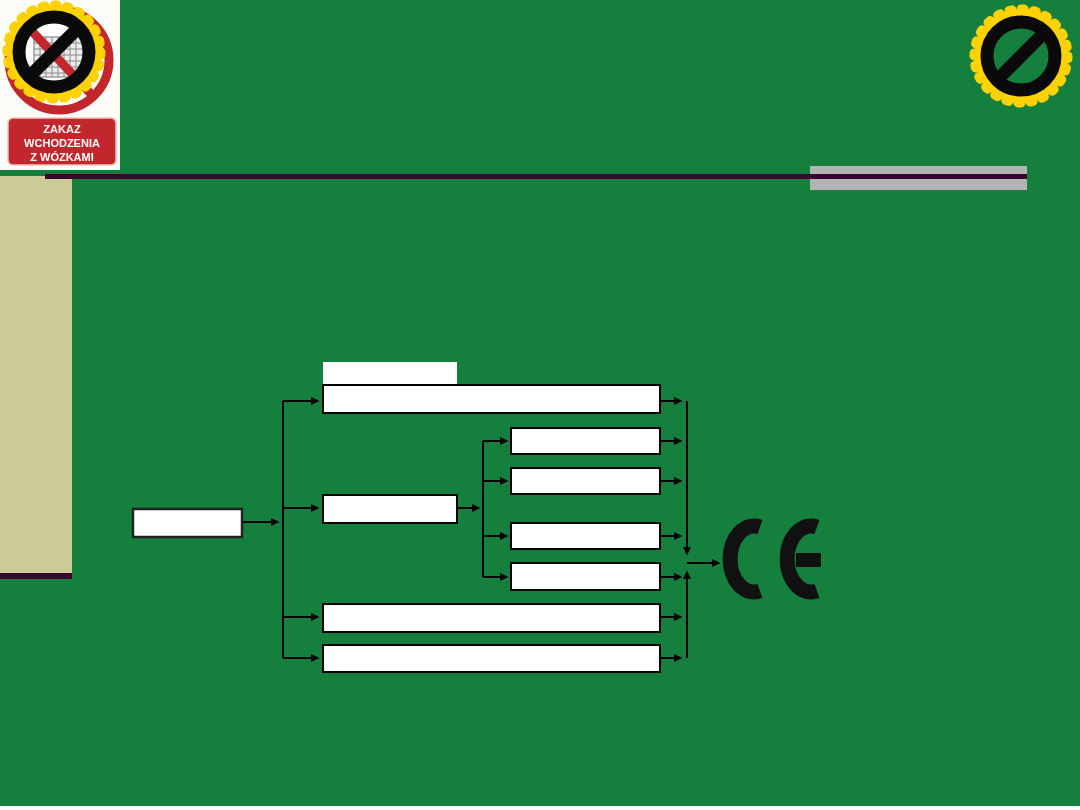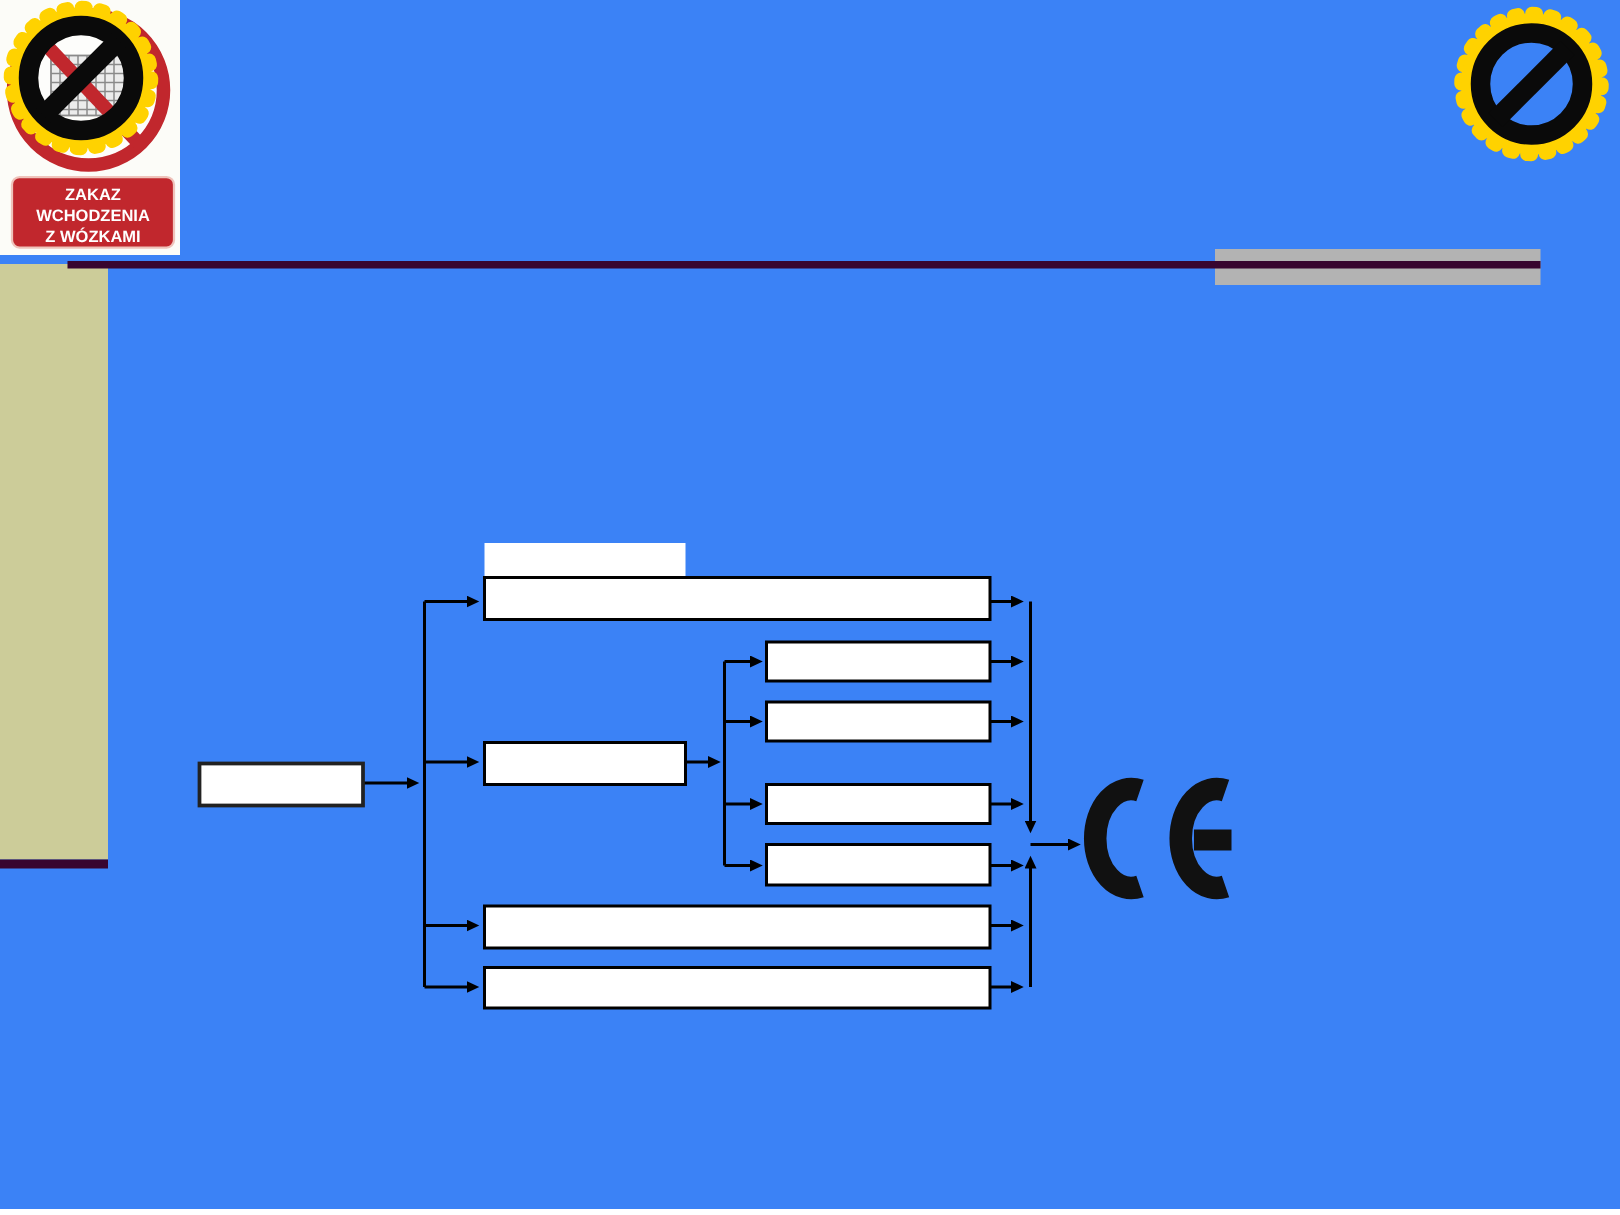--- a/index.html
+++ b/index.html
@@ -1,19 +1,19 @@
 <!DOCTYPE html>
 <html><head>
 <meta charset="utf-8">
 <style>
   html,body{margin:0;padding:0;}
   .slide{
     position:relative;
     width:1080px;height:810px;
-    background:#3b82f6;
+    background:#15803d;
     overflow:hidden;
     font-family:"Liberation Sans", sans-serif;
   }
   .abs{position:absolute;}
   .sidebar{left:0;top:176px;width:72px;height:397px;background:#CCCC99;}
   .sidebar-strip{left:0;top:573px;width:72px;height:6px;background:#38052F;}
   .gray-bar{left:810px;top:166px;width:217px;height:24px;background:#B3B3B3;}
   .title-rule{left:45px;top:174px;width:982px;height:5px;background:#38052F;}
   .bottom-strip{left:0;top:806px;width:1080px;height:4px;background:#FFFFFF;}
   .sign-tl{left:0;top:0;}

